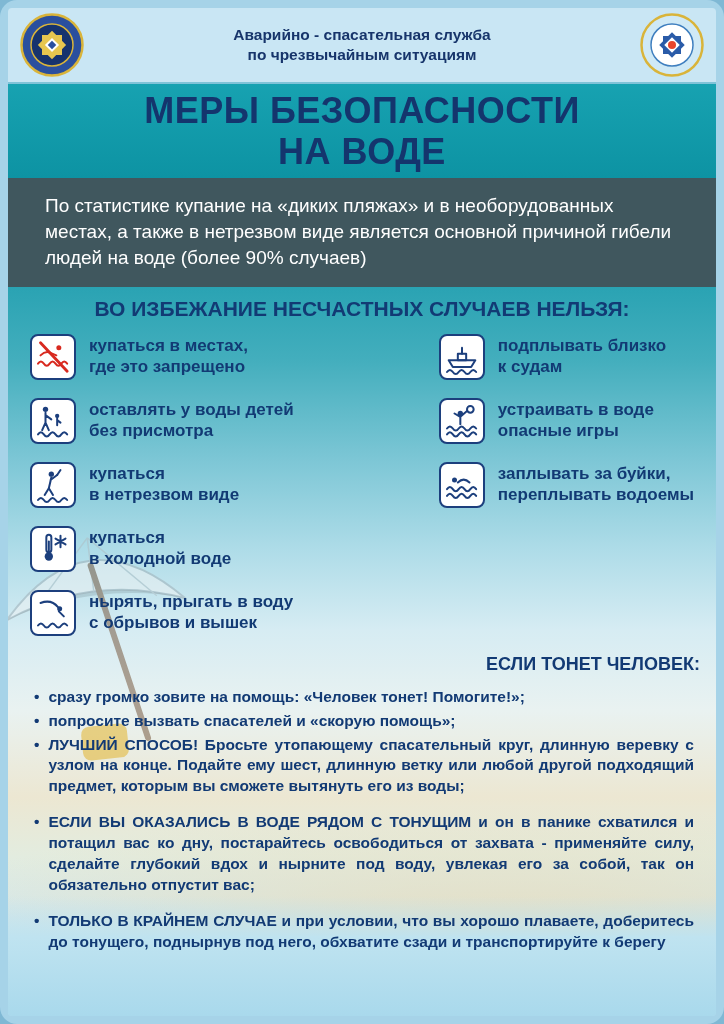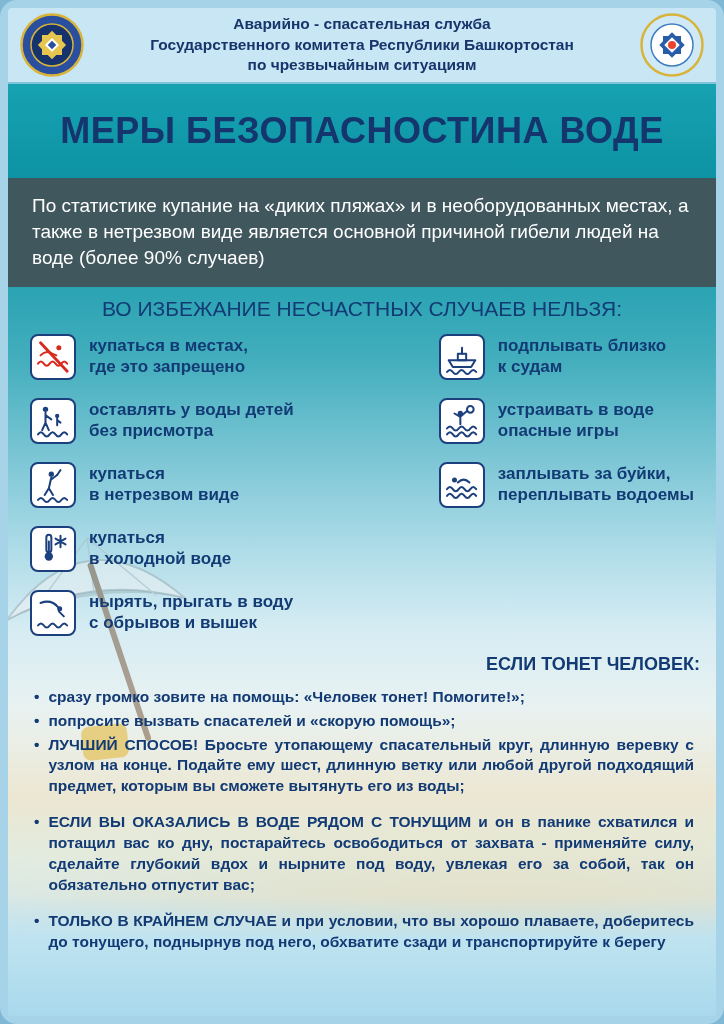--- a/index.html
+++ b/index.html
@@ -8,43 +8,43 @@
   .inner{width:100%;height:100%;display:flex;flex-direction:column;overflow:hidden;border-radius:4px;}
 
   
   .header{height:76px;flex:none;background:#c9e6f4;display:flex;align-items:center;
           padding:4px 12px;box-sizing:border-box;border-bottom:2px solid #7fc3d8;}
   .emblem{flex:none;width:64px;height:64px;}
   .header-text{flex:1;text-align:center;color:#17356b;font-weight:bold;font-size:15.5px;line-height:1.32;}
 
   
   .title-band{height:94px;flex:none;background:linear-gradient(180deg,#17a2b1,#0d93a3);
-              display:flex;flex-direction:row;align-items:center;justify-content:center;}
+              display:flex;flex-direction:column;align-items:center;justify-content:center;}
   .title-line{color:#14356d;font-weight:bold;font-size:36px;line-height:1.15;letter-spacing:.5px;}
 
   
   .stats{flex:none;min-height:106px;background:#40575e;color:#ffffff;font-size:19px;
-         line-height:1.38;padding:15px 24px;box-sizing:border-box;}
+         line-height:1.38;padding:15px 37px;box-sizing:border-box;}
 
   
   .main{flex:1;position:relative;overflow:hidden;
         background:linear-gradient(180deg,#2aa3b3 0%,#43aebd 10%,#7ec7d6 24%,#aedce8 36%,
                    #d6ecf3 47%,#e9f2f1 58%,#ece7d2 70%,#e3ecdf 78%,#cfe8f2 88%,#b4dcee 100%);}
   .art{position:absolute;z-index:0;pointer-events:none;}
   .art-sand{left:0;right:0;bottom:80px;height:180px;
             background:radial-gradient(120% 100% at 70% 100%,rgba(233,221,188,.95),rgba(233,221,188,0) 72%);}
   .art-sea{left:0;right:0;bottom:0;height:120px;
            background:linear-gradient(180deg,rgba(190,227,240,0),#bfe3f0 35%,#a9d9ec);}
   .art-umbrella{left:-10px;top:238px;width:205px;opacity:.55;transform:rotate(-7deg);}
   .art-bag{left:74px;top:438px;width:46px;height:34px;background:#e2b93e;border-radius:8px;
            opacity:.6;transform:rotate(-6deg);}
   .content{position:relative;z-index:1;padding:6px 16px 8px;box-sizing:border-box;height:100%;
            display:flex;flex-direction:column;}
 
-  .section-heading{text-align:center;color:#123a74;font-weight:normal;font-size:21px;margin:4px 0 13px;}
+  .section-heading{text-align:center;color:#123a74;font-weight:bold;font-size:21px;margin:4px 0 13px;}
 
   .grid{display:grid;grid-template-columns:1fr;grid-template-rows:repeat(5,auto);
         grid-auto-flow:column;column-gap:16px;row-gap:18px;padding:0 6px;}
   .item{display:flex;align-items:center;gap:13px;}
   .tile{flex:none;width:46px;height:46px;background:#ffffff;border:2.5px solid #1c3f7d;border-radius:8px;
         box-sizing:border-box;display:flex;align-items:center;justify-content:center;}
   .item-text{color:#123a74;font-weight:bold;font-size:17px;line-height:1.22;white-space:pre-line;}
 
   .drown-heading{text-align:right;color:#123a74;font-weight:bold;font-size:18px;margin:18px 0 9px;}
   .bullets{color:#123a74;font-weight:bold;font-size:15.5px;line-height:1.35;padding:0 6px 0 10px;}
@@ -71,21 +71,20 @@
           <circle cx="32" cy="32" r="30.5" fill="#2a4f9e" stroke="#d9b43a" stroke-width="2.5"></circle>
           <circle cx="32" cy="32" r="21" fill="#16336e" stroke="#d9b43a" stroke-width="1.5"></circle>
           <rect x="22" y="22" width="20" height="20" fill="#e7c64f"></rect>
           <rect x="22" y="22" width="20" height="20" fill="#e7c64f" transform="rotate(45 32 32)"></rect>
           <rect x="27" y="27" width="10" height="10" fill="#ffffff" transform="rotate(45 32 32)"></rect>
           <rect x="29" y="29" width="6" height="6" fill="#2a4f9e" transform="rotate(45 32 32)"></rect>
         </svg>
       </div>
       <div class="header-text">
         <div>Аварийно - спасательная служба</div>
-        <div>Государственного комитета Республики Башкортостан</div>
         <div>по чрезвычайным ситуациям</div>
       </div>
       <div class="emblem">
         <svg width="64" height="64" viewBox="0 0 64 64">
           <circle cx="32" cy="32" r="30.5" fill="#cfe9f6" stroke="#d9b43a" stroke-width="2.5"></circle>
           <circle cx="32" cy="32" r="21" fill="#ffffff" stroke="#3f7fbf" stroke-width="1.5"></circle>
           <rect x="23" y="23" width="18" height="18" fill="#2a5ba8"></rect>
           <rect x="23" y="23" width="18" height="18" fill="#2a5ba8" transform="rotate(45 32 32)"></rect>
           <rect x="26.5" y="26.5" width="11" height="11" fill="#ffffff" transform="rotate(45 32 32)"></rect>
           <circle cx="32" cy="32" r="4" fill="#e8452c"></circle>

